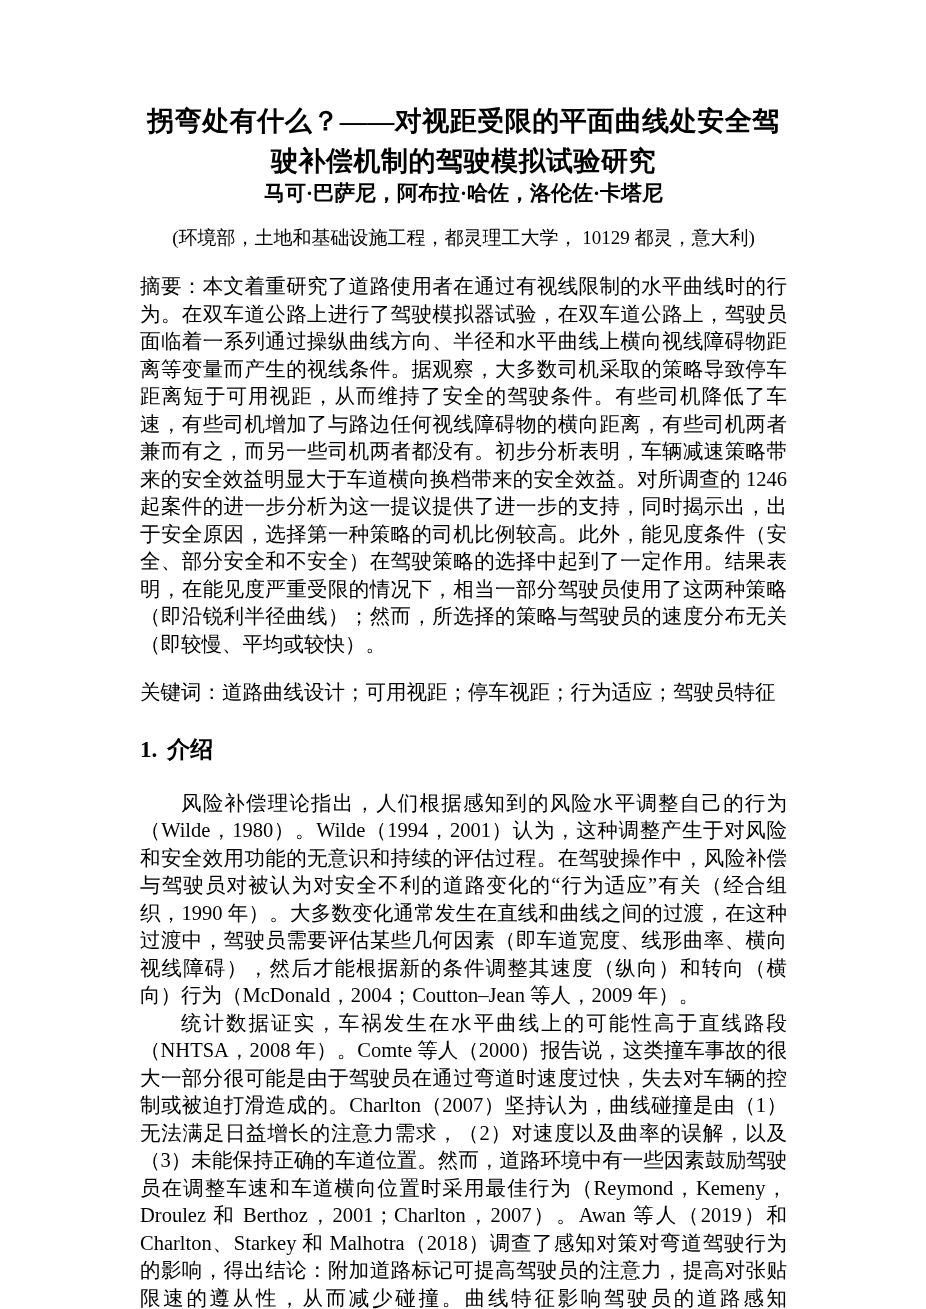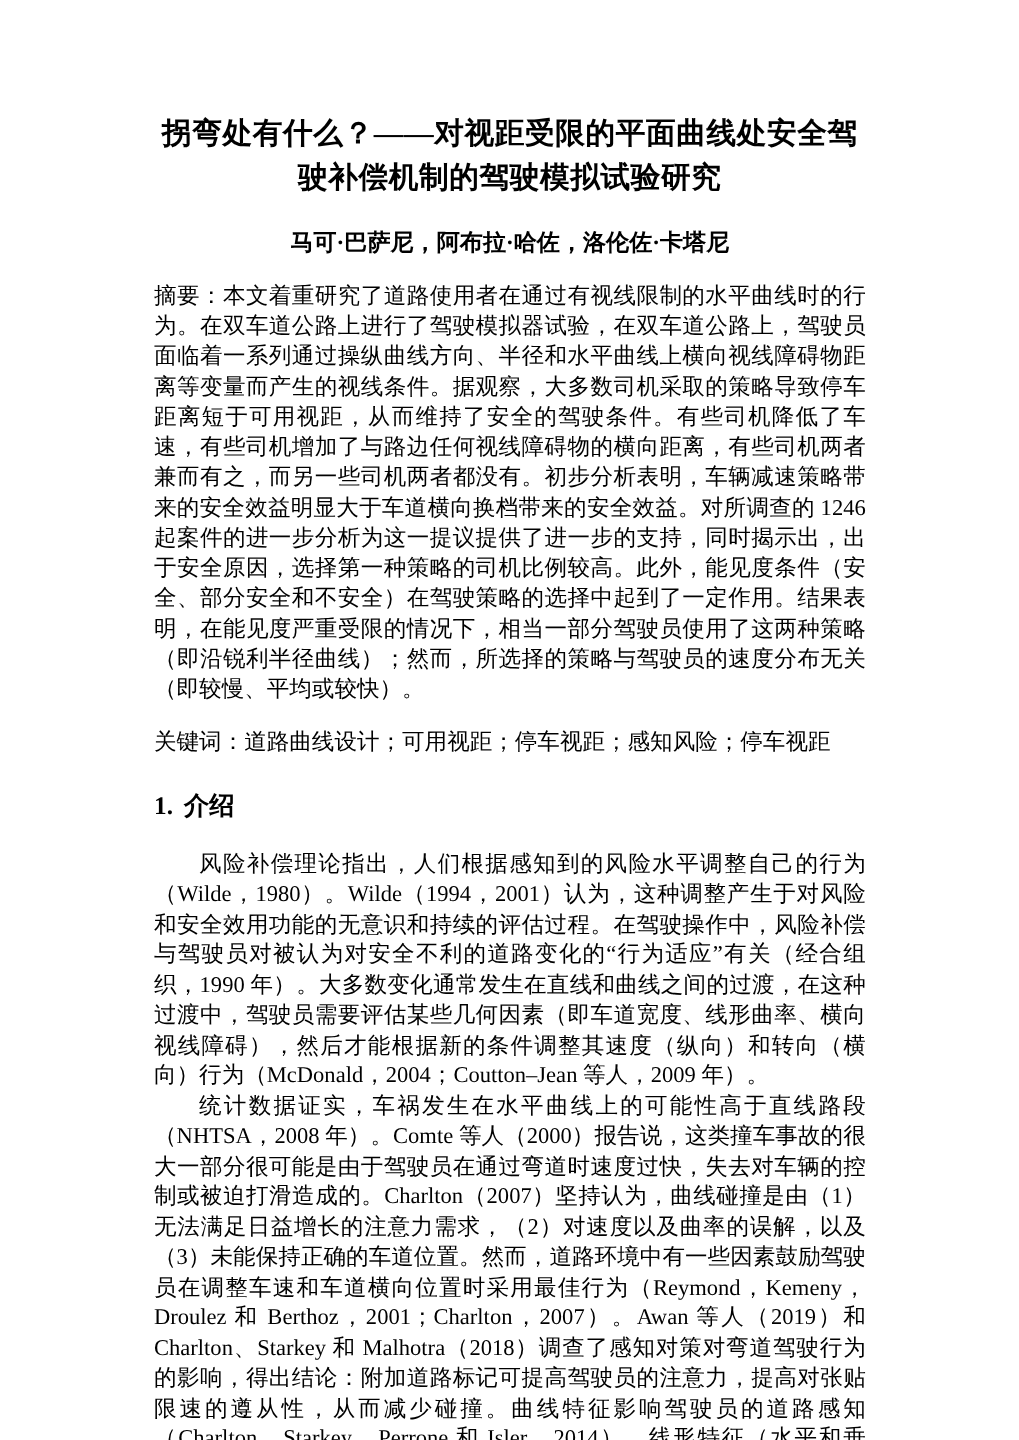--- a/index.html
+++ b/index.html
@@ -23,21 +23,20 @@
   }
   .paper-title {
     font-size: 27px;
     font-weight: bold;
     text-align: center;
     line-height: 40px;
     margin: 0;
     letter-spacing: 0.5px;
   }
   .authors {
-    margin-top: 27px;
     font-size: 21px;
     font-weight: bold;
     text-align: center;
     line-height: 24px;
   }
   .affiliation {
     margin-top: 22px;
     font-size: 19px;
     text-align: center;
     line-height: 22px;
@@ -82,24 +81,25 @@
 </style>
 </head>
 <body>
 
 <div class="page">
 
   <h1 class="paper-title">拐弯处有什么？——对视距受限的平面曲线处安全驾驶补偿机制的驾驶模拟试验研究</h1>
 
   <div class="authors">马可·巴萨尼，阿布拉·哈佐，洛伦佐·卡塔尼</div>
 
+  <div class="affiliation">(环境部，土地和基础设施工程，都灵理工大学， 10129 都灵，意大利)</div>
 
   <p class="abstract"><span class="label">摘要：</span><span>本文着重研究了道路使用者在通过有视线限制的水平曲线时的行为。在双车道公路上进行了驾驶模拟器试验，在双车道公路上，驾驶员面临着一系列通过操纵曲线方向、半径和水平曲线上横向视线障碍物距离等变量而产生的视线条件。据观察，大多数司机采取的策略导致停车距离短于可用视距，从而维持了安全的驾驶条件。有些司机降低了车速，有些司机增加了与路边任何视线障碍物的横向距离，有些司机两者兼而有之，而另一些司机两者都没有。初步分析表明，车辆减速策略带来的安全效益明显大于车道横向换档带来的安全效益。对所调查的 1246 起案件的进一步分析为这一提议提供了进一步的支持，同时揭示出，出于安全原因，选择第一种策略的司机比例较高。此外，能见度条件（安全、部分安全和不安全）在驾驶策略的选择中起到了一定作用。结果表明，在能见度严重受限的情况下，相当一部分驾驶员使用了这两种策略（即沿锐利半径曲线）；然而，所选择的策略与驾驶员的速度分布无关（即较慢、平均或较快）。</span></p>
 
-  <p class="keywords"><span class="label">关键词：</span><span>道路曲线设计；可用视距；停车视距；感知风险；停车视距</span></p>
+  <p class="keywords"><span class="label">关键词：</span><span>道路曲线设计；可用视距；停车视距；行为适应；驾驶员特征</span></p>
 
   <h2 class="section-heading"><span class="sec-num">1.</span><span>介绍</span></h2>
 
   <p class="body-para first">风险补偿理论指出，人们根据感知到的风险水平调整自己的行为（Wilde，1980）。Wilde（1994，2001）认为，这种调整产生于对风险和安全效用功能的无意识和持续的评估过程。在驾驶操作中，风险补偿与驾驶员对被认为对安全不利的道路变化的“行为适应”有关（经合组织，1990 年）。大多数变化通常发生在直线和曲线之间的过渡，在这种过渡中，驾驶员需要评估某些几何因素（即车道宽度、线形曲率、横向视线障碍），然后才能根据新的条件调整其速度（纵向）和转向（横向）行为（McDonald，2004；Coutton–Jean 等人，2009 年）。</p>
 
   <p class="body-para">统计数据证实，车祸发生在水平曲线上的可能性高于直线路段（NHTSA，2008 年）。Comte 等人（2000）报告说，这类撞车事故的很大一部分很可能是由于驾驶员在通过弯道时速度过快，失去对车辆的控制或被迫打滑造成的。Charlton（2007）坚持认为，曲线碰撞是由（1）无法满足日益增长的注意力需求，（2）对速度以及曲率的误解，以及（3）未能保持正确的车道位置。然而，道路环境中有一些因素鼓励驾驶员在调整车速和车道横向位置时采用最佳行为（Reymond，Kemeny，Droulez 和 Berthoz，2001；Charlton，2007）。Awan 等人（2019）和 Charlton、Starkey 和 Malhotra（2018）调查了感知对策对弯道驾驶行为的影响，得出结论：附加道路标记可提高驾驶员的注意力，提高对张贴限速的遵从性，从而减少碰撞。曲线特征影响驾驶员的道路感知（Charlton、Starkey、Perrone 和 Isler，2014）。线形特征（水平和垂直）和横断面布局是重要的感知因素。在模拟环境中，Bella（2014）研究了组合（水平和垂直）曲线对驾驶员速度的影响，而 Leben Bassat 和 Shinar（2011）研究了路肩宽度和安全屏障对驾驶</p>
 
 </div>
 
 </body></html>

